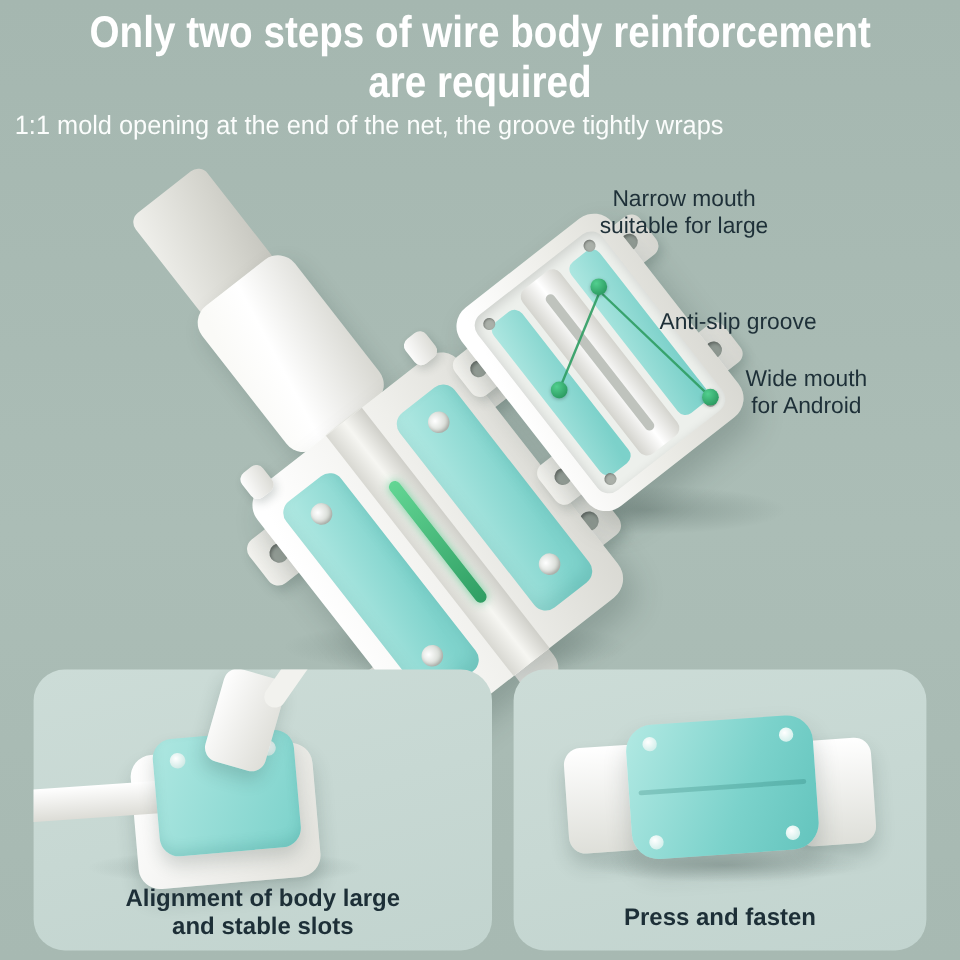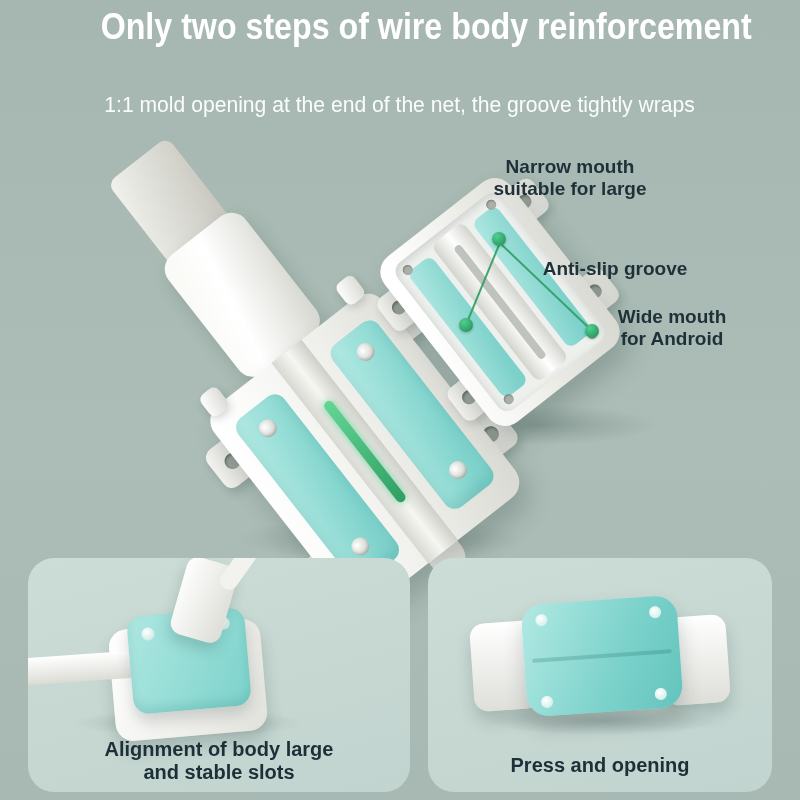--- a/index.html
+++ b/index.html
@@ -2,24 +2,24 @@
 <html><head>
 <meta charset="utf-8">
 <style>
   html,body{margin:0;padding:0;background:#8fa29b;}
   .stage{
     position:relative;width:800px;height:800px;overflow:hidden;
     background:linear-gradient(180deg,#a5b7b0 0%,#abbdb6 55%,#a7b9b2 100%);
     font-family:"Liberation Sans",sans-serif;
   }
   
-  .title{position:absolute;top:6px;left:0;width:100%;text-align:right;color:#ffffff;z-index:40;}
+  .title{position:absolute;top:6px;left:0;width:100%;text-align:center;color:#ffffff;z-index:40;}
   .title-line{font-size:37px;font-weight:700;line-height:42px;}
   .condense{display:inline-block;transform:scaleX(.87);white-space:nowrap;}
-  .subtitle{position:absolute;top:92px;left:0;width:100%;text-align:center;color:#fbfdfc;z-index:40;}
+  .subtitle{position:absolute;top:92px;left:0;width:100%;text-align:left;color:#fbfdfc;z-index:40;}
   .subtitle-line{font-size:22px;line-height:26px;font-weight:400;}
   .condense-sub{display:inline-block;transform:scaleX(.96);white-space:nowrap;}
 
   
   .shadow-ellipse{position:absolute;background:radial-gradient(ellipse at center,rgba(25,45,40,.22),rgba(25,45,40,0) 68%);}
   .sh-main{left:230px;top:516px;width:300px;height:46px;}
   .sh-piece{left:420px;top:404px;width:240px;height:42px;}
 
   
   .cable-group{position:absolute;left:82px;top:160px;width:110px;height:570px;
@@ -82,21 +82,21 @@
   .tp-dothole{position:absolute;width:10px;height:10px;border-radius:50%;background:#aab0a9;
     box-shadow:inset 0 1px 2px rgba(0,0,0,.35);}
   .td1{left:22px;top:18px}.td2{left:128px;top:18px}.td3{left:22px;top:182px}.td4{left:128px;top:182px}
 
   
   .leaders{position:absolute;left:0;top:0;width:800px;height:800px;pointer-events:none;z-index:20;}
   .dot{position:absolute;width:14px;height:14px;border-radius:50%;z-index:22;
     background:radial-gradient(circle at 35% 30%,#52cf8f,#1f8a52);box-shadow:0 1px 3px rgba(0,0,0,.25);}
   .dotA{left:492px;top:232px}.dotB{left:459px;top:318px}.dotC{left:585px;top:324px}
   .label{position:absolute;color:#1e3038;font-size:19px;line-height:22px;text-align:center;
-    font-weight:700;z-index:30;}
+    font-weight:400;z-index:30;}
   .label-narrow{left:440px;top:156px;width:260px;}
   .label-antislip{left:515px;top:258px;width:200px;}
   .label-wide{left:592px;top:306px;width:160px;}
 
   
   .panel{position:absolute;border-radius:26px;overflow:hidden;z-index:35;
     background:linear-gradient(165deg,#ccdcd7,#c2d4cf);}
   .panel-left{left:28px;top:558px;width:382px;height:234px;}
   .panel-right{left:428px;top:558px;width:344px;height:234px;}
   .caption{position:absolute;left:0;width:100%;text-align:center;color:#1d2f37;
@@ -138,20 +138,23 @@
 </style>
 </head>
 <body>
 
 <div class="stage">
 
   <div class="title">
     <div class="title-line">
       <span class="condense">Only two steps of wire body reinforcement</span>
     </div>
+    <div class="title-line">
+      <span class="condense">are required</span>
+    </div>
   </div>
   <div class="subtitle">
     <div class="subtitle-line">
       <span class="condense-sub">1:1 mold opening at the end of the net, the groove tightly wraps</span>
     </div>
   </div>
 
   <div class="shadow-ellipse sh-main"></div>
   <div class="shadow-ellipse sh-piece"></div>
 
@@ -254,17 +257,17 @@
     <div class="rp-cap rp-capL"></div>
     <div class="rp-cap rp-capR"></div>
     <div class="rp-body">
       <div class="rp-seam"></div>
       <div class="rp-rivet rr1"></div>
       <div class="rp-rivet rr2"></div>
       <div class="rp-rivet rr3"></div>
       <div class="rp-rivet rr4"></div>
     </div>
     <div class="caption rp-caption">
-      <div>Press and opening</div>
+      <div>Press and fasten</div>
     </div>
   </div>
 
 </div>
 
 </body></html>

